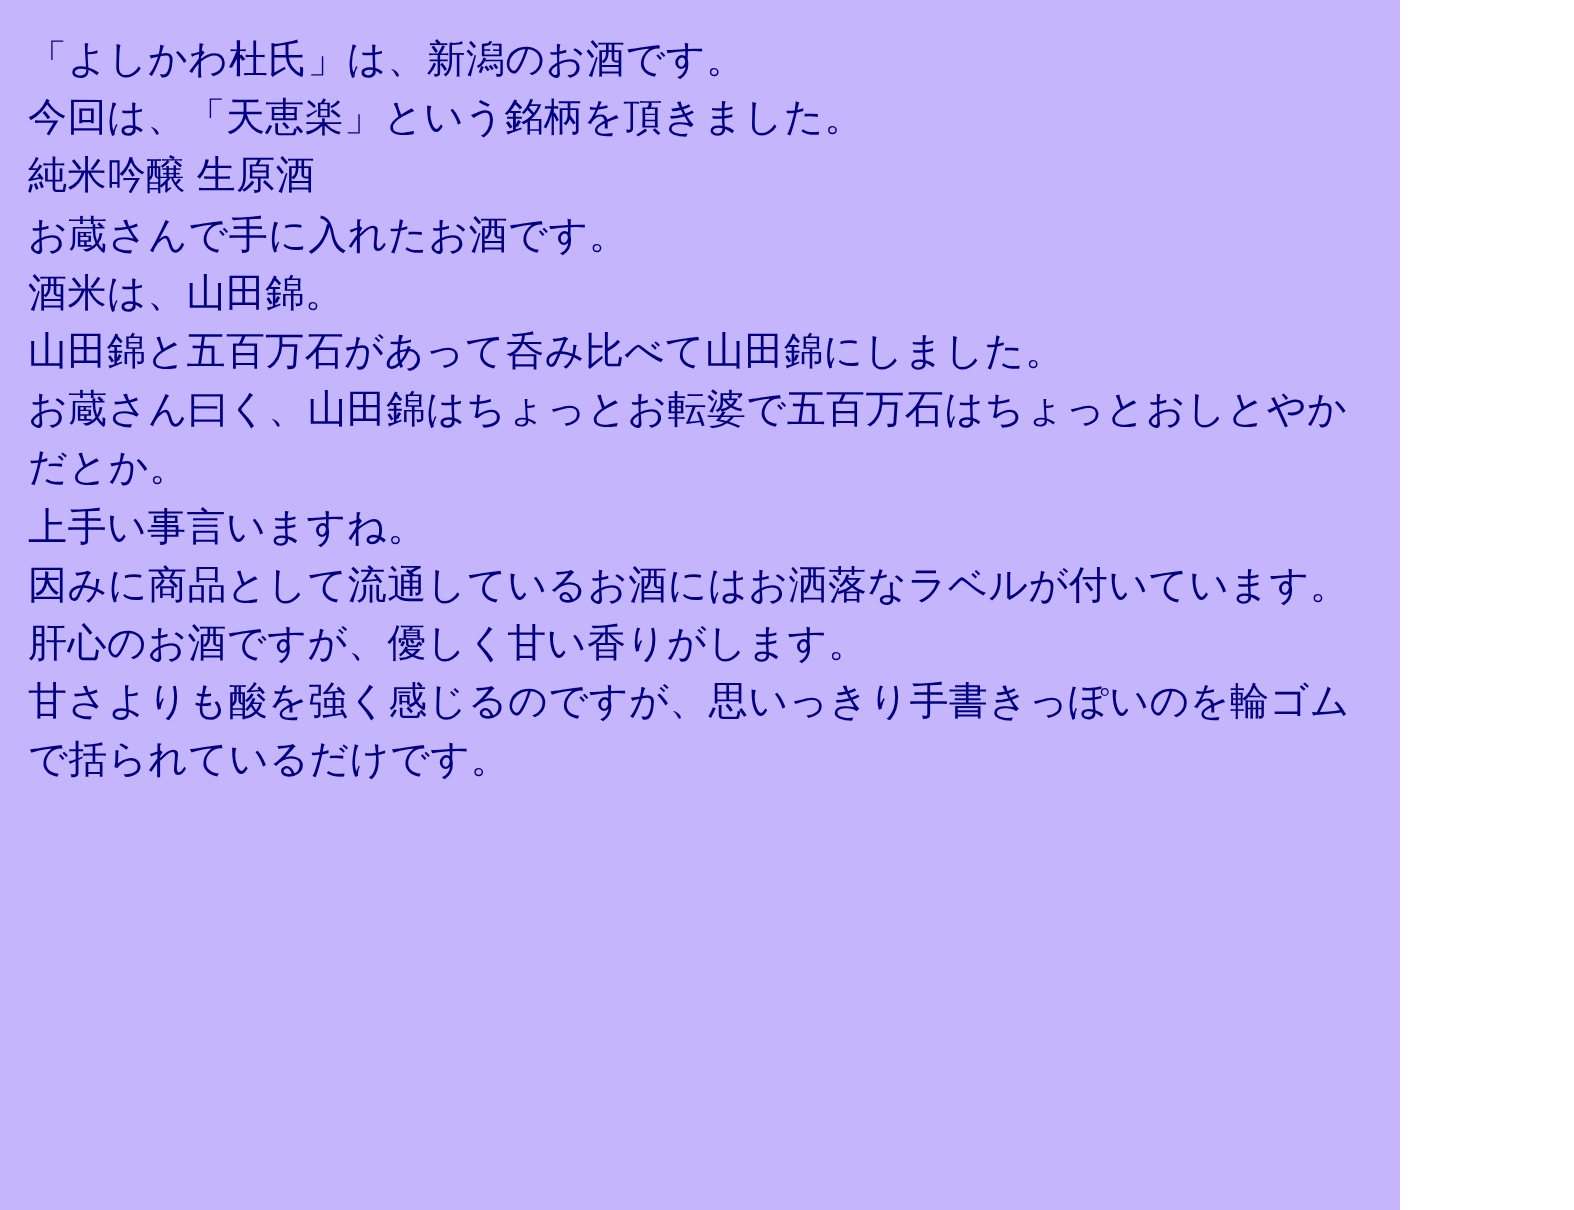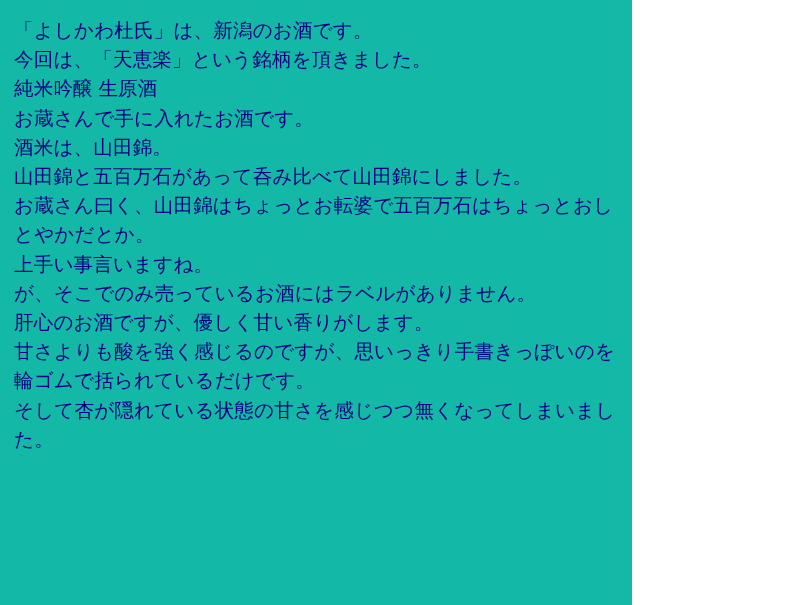--- a/index.html
+++ b/index.html
@@ -9,23 +9,23 @@
   }
   body {
     width: 787px;
     height: 605px;
     font-family: "Liberation Sans", "DejaVu Sans", sans-serif;
   }
   #note-panel {
     position: absolute;
     left: 0;
     top: 0;
-    width: 632px;
+    width: 700px;
     height: 605px;
-    background: #14b8a6;
+    background: #c4b5fd;
     box-sizing: border-box;
     padding: 16px 14px 10px 14px;
     overflow: hidden;
   }
   .note-line {
     color: #000080;
     font-size: 19.5px;
     line-height: 29.2px;
     letter-spacing: 0.2px;
     white-space: pre-wrap;
@@ -38,17 +38,16 @@
 
 <div id="note-panel">
   <p class="note-line">「よしかわ杜氏」は、新潟のお酒です。</p>
   <p class="note-line">今回は、「天恵楽」という銘柄を頂きました。</p>
   <p class="note-line">純米吟醸 生原酒</p>
   <p class="note-line">お蔵さんで手に入れたお酒です。</p>
   <p class="note-line">酒米は、山田錦。</p>
   <p class="note-line">山田錦と五百万石があって呑み比べて山田錦にしました。</p>
   <p class="note-line">お蔵さん曰く、山田錦はちょっとお転婆で五百万石はちょっとおしとやかだとか。</p>
   <p class="note-line">上手い事言いますね。</p>
-  <p class="note-line">が、そこでのみ売っているお酒にはラベルがありません。</p>
+  <p class="note-line">因みに商品として流通しているお酒にはお洒落なラベルが付いています。</p>
   <p class="note-line">肝心のお酒ですが、優しく甘い香りがします。</p>
   <p class="note-line">甘さよりも酸を強く感じるのですが、思いっきり手書きっぽいのを輪ゴムで括られているだけです。</p>
-  <p class="note-line">そして杏が隠れている状態の甘さを感じつつ無くなってしまいました。</p>
 </div>
 
 </body></html>

